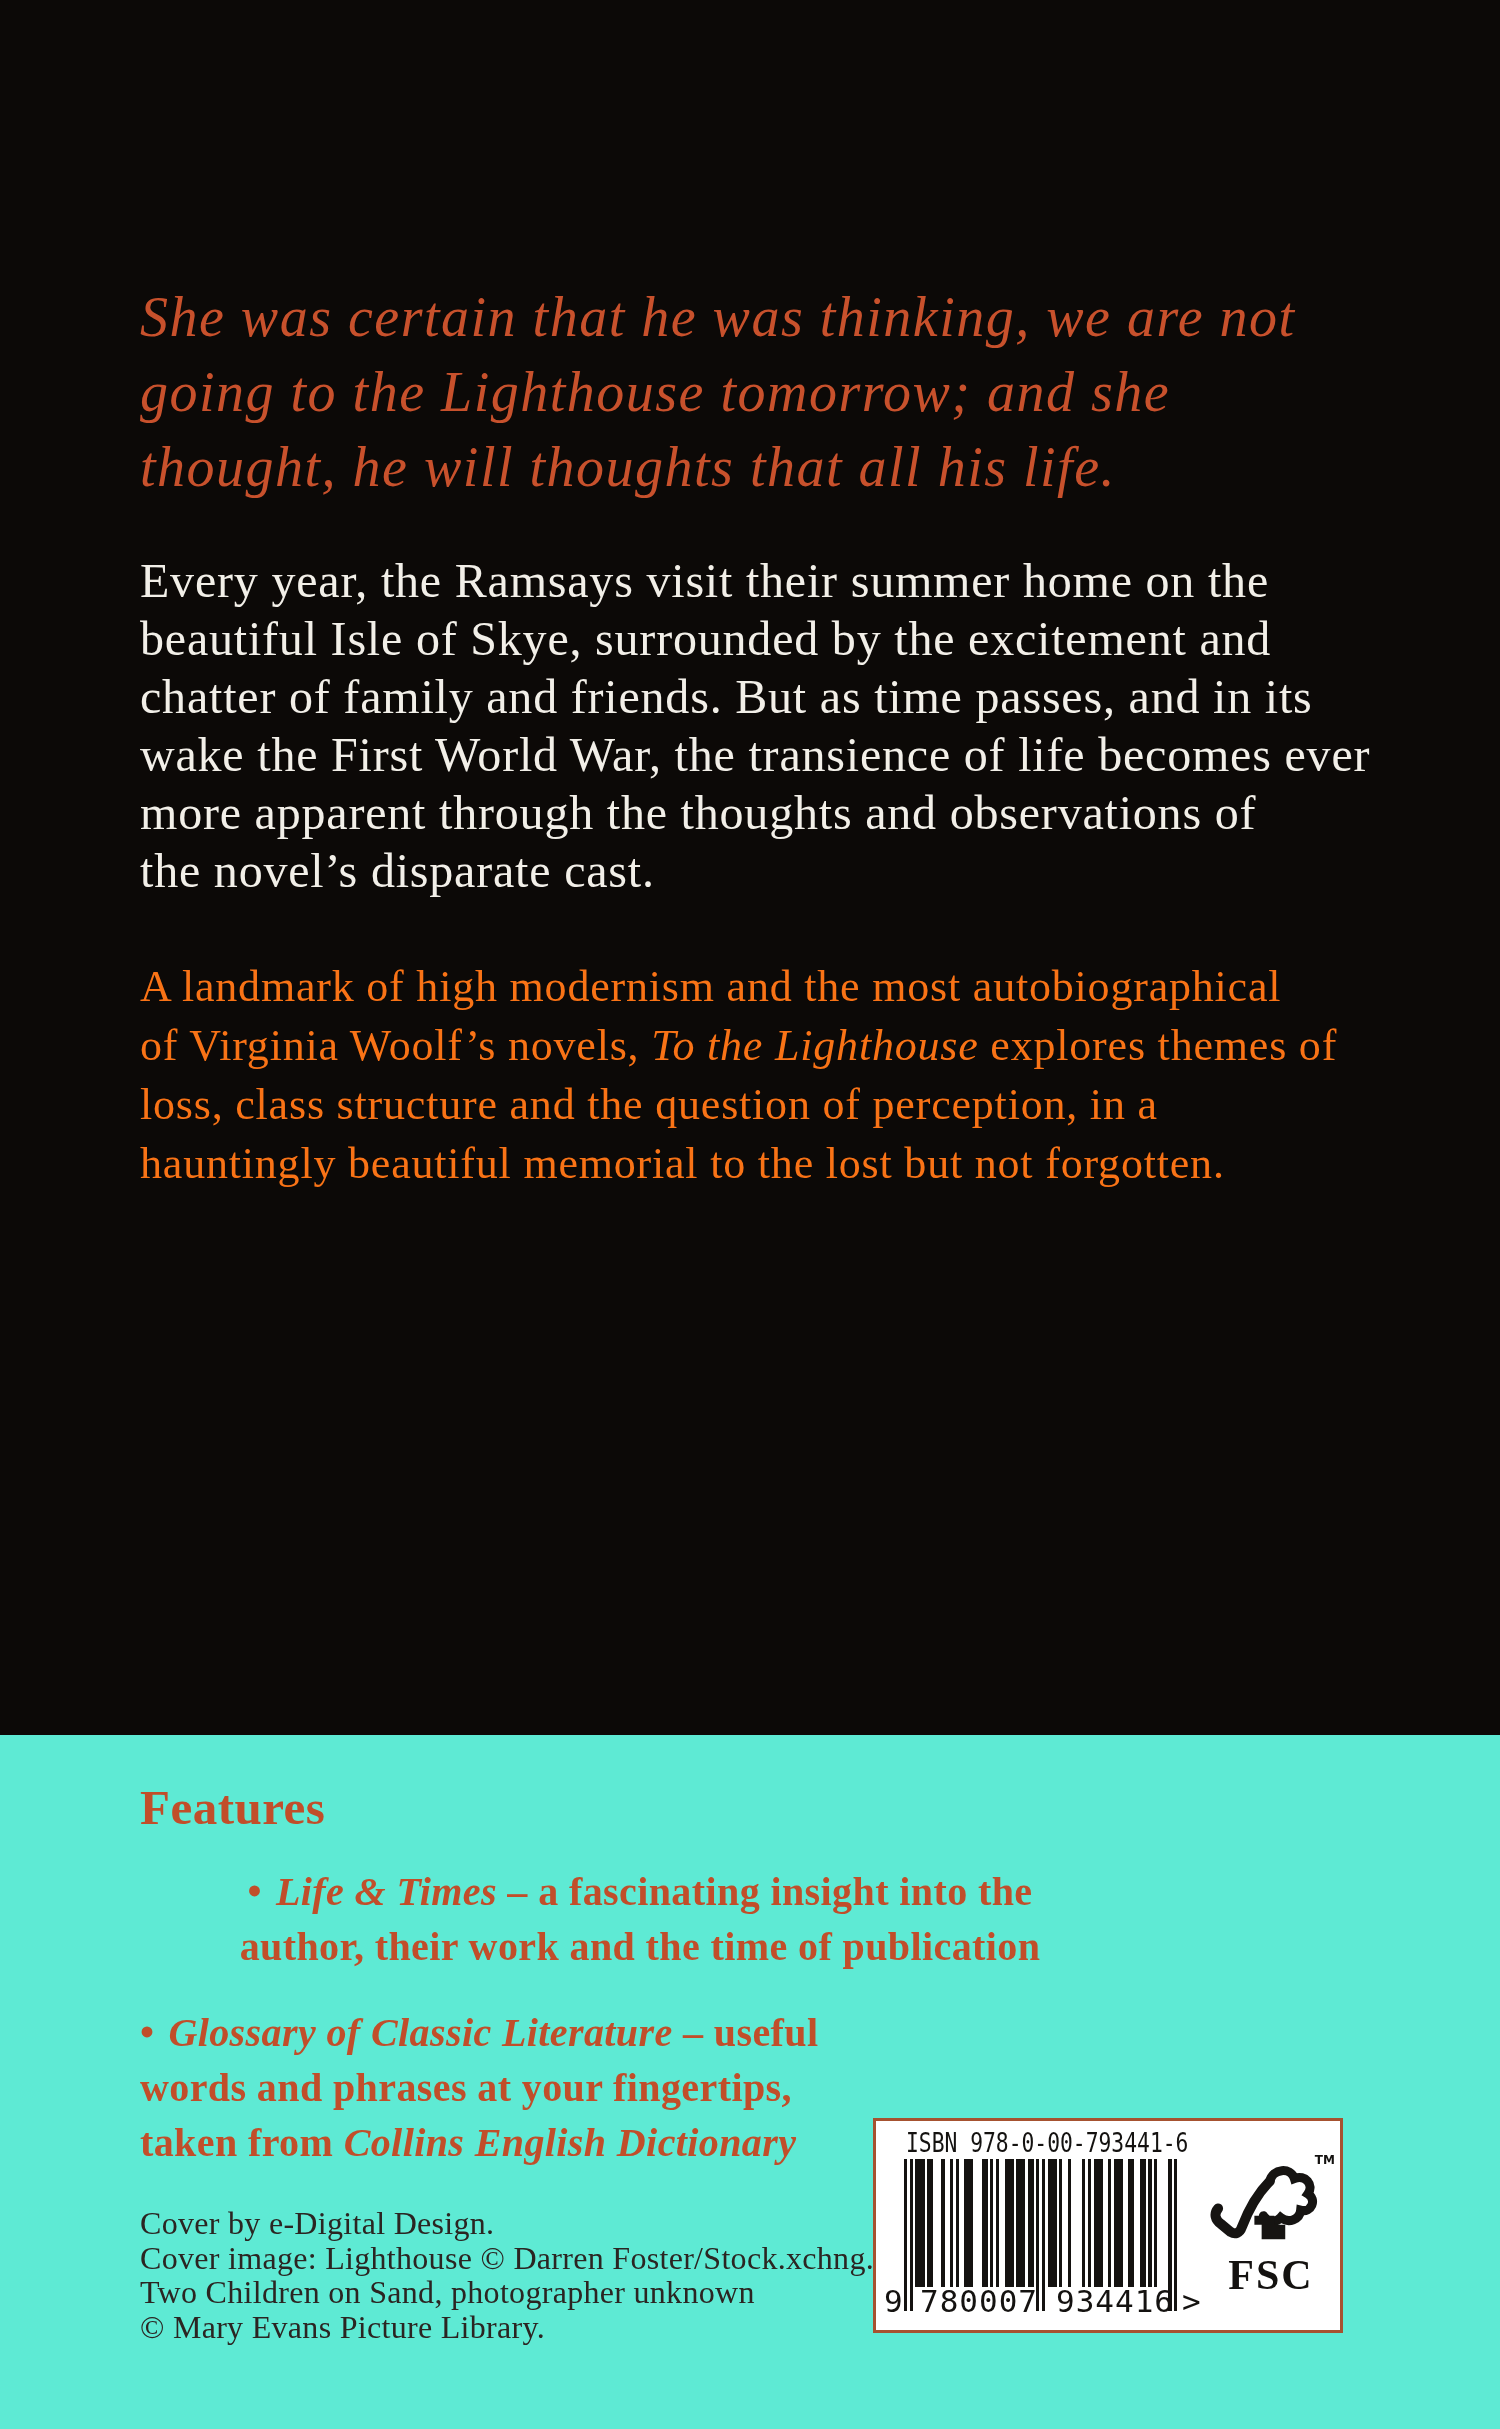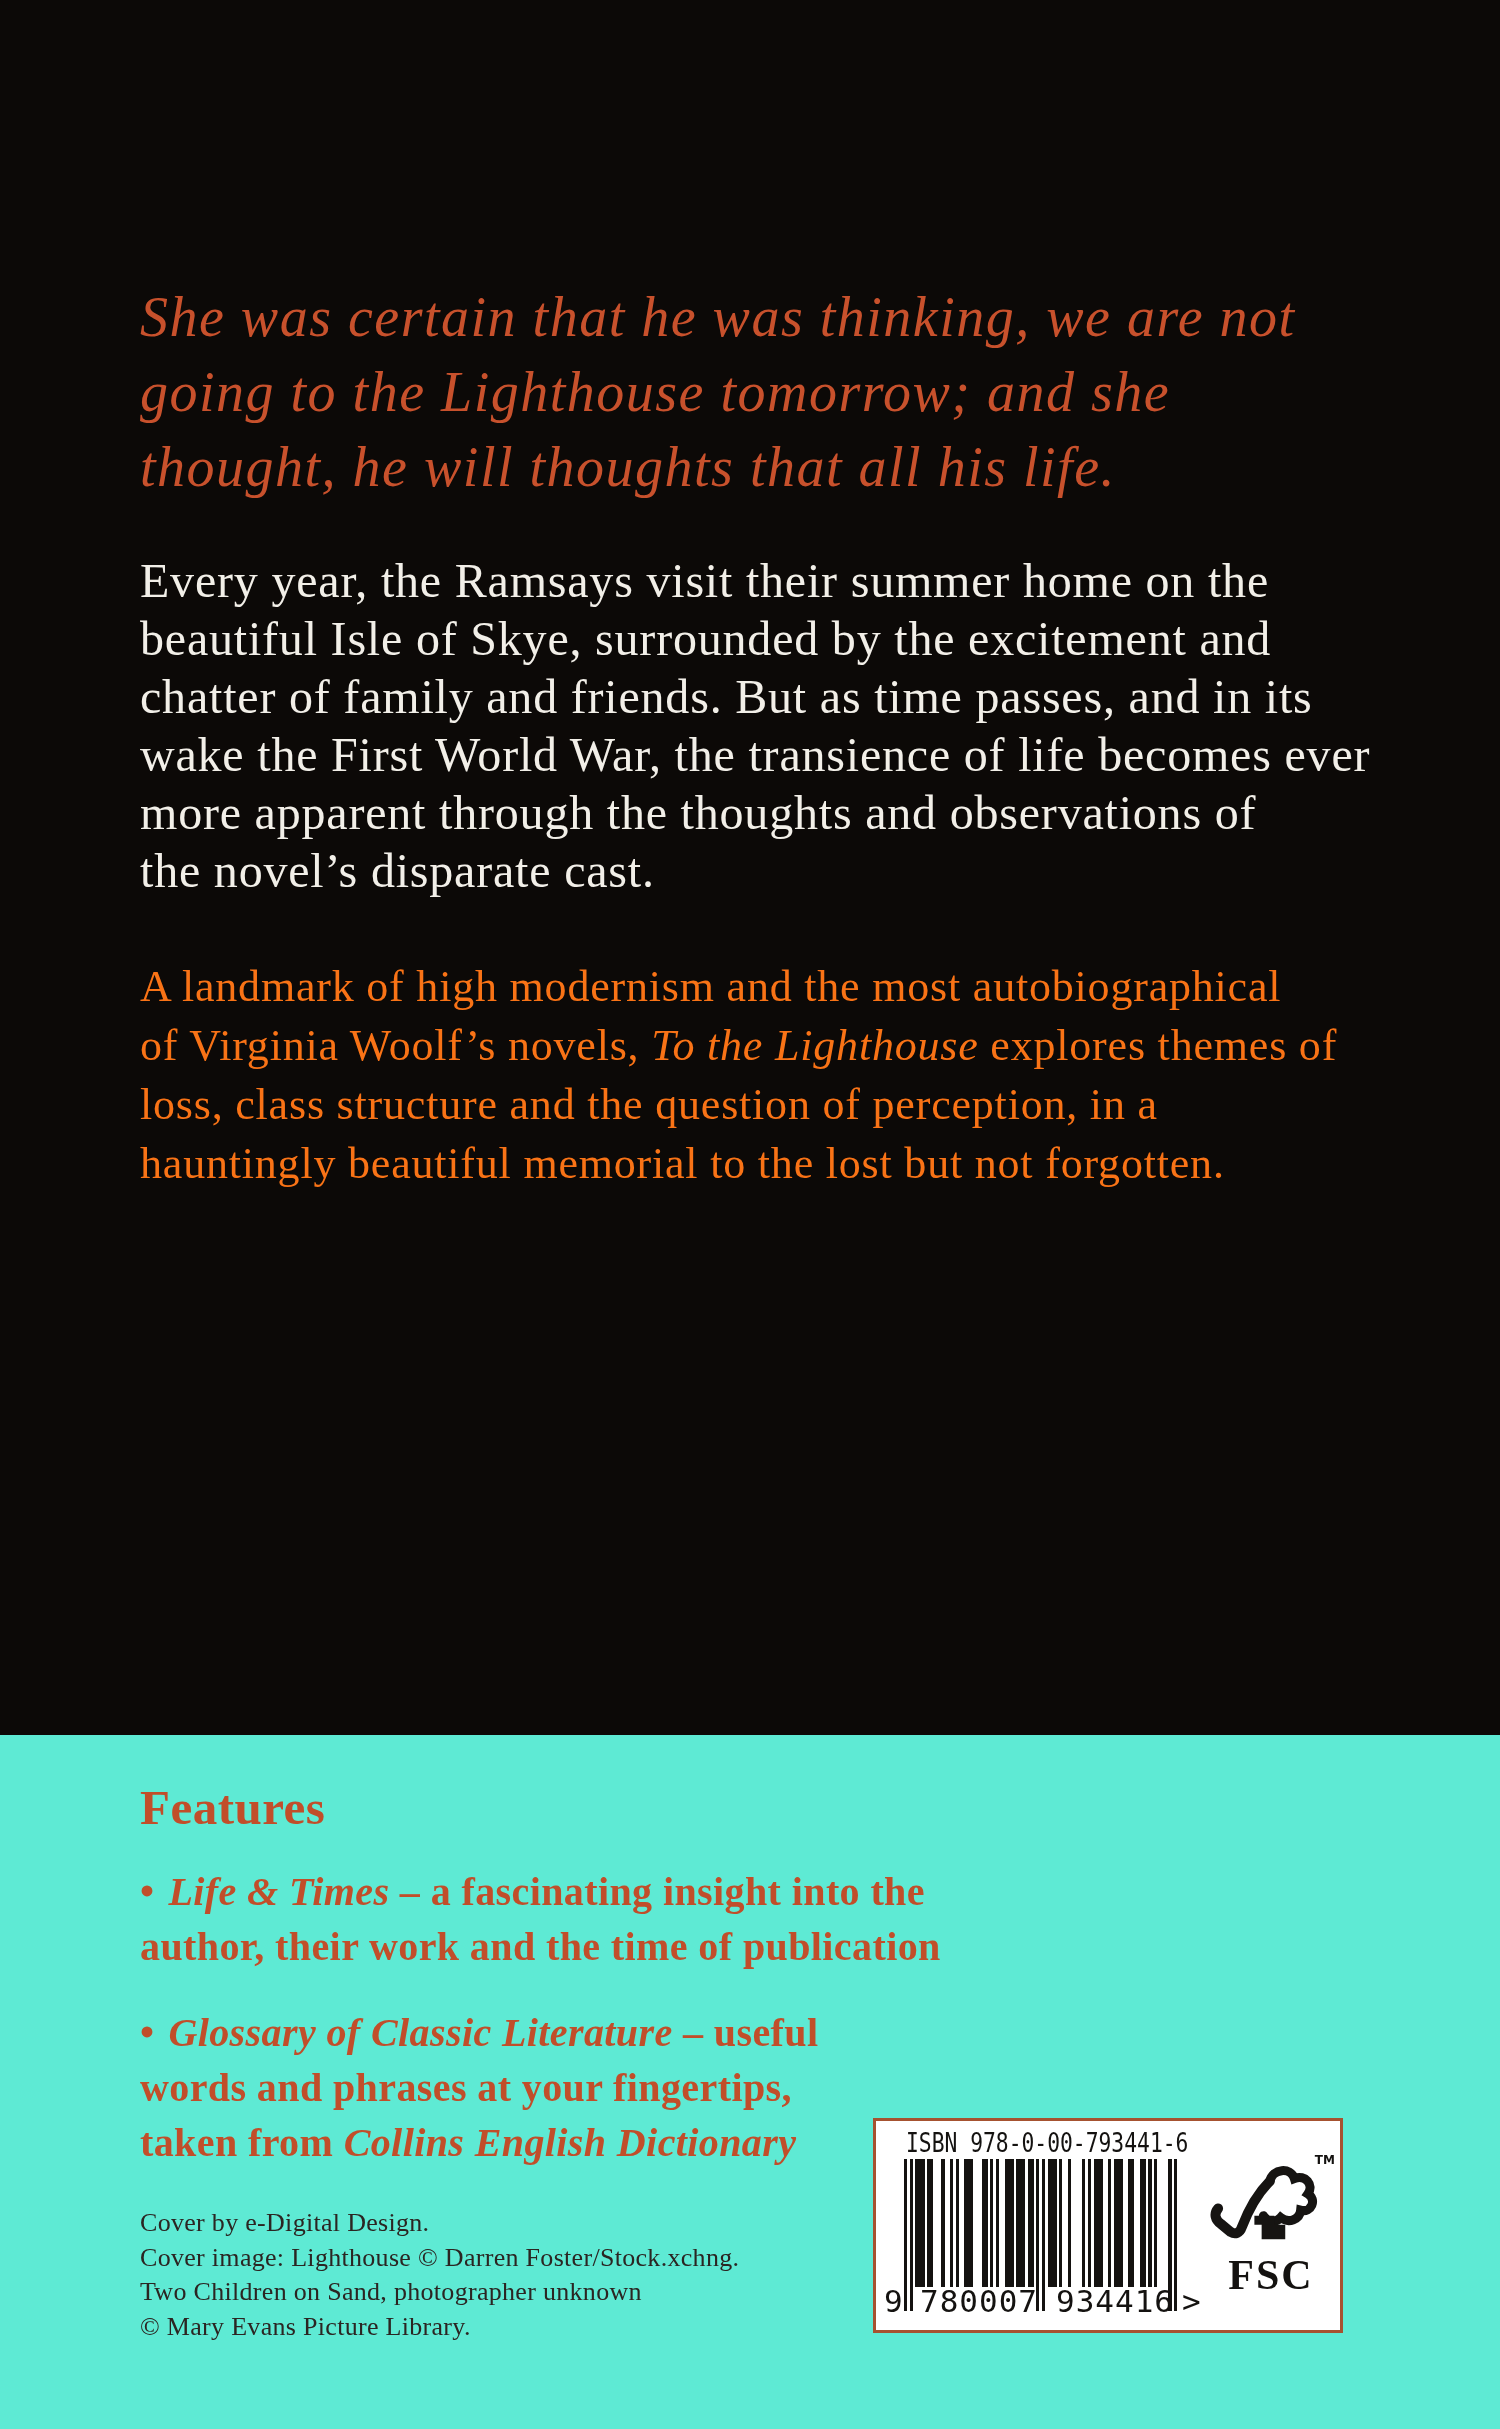--- a/index.html
+++ b/index.html
@@ -34,21 +34,21 @@
     font-size:49px;font-weight:bold;color:#c14e2a;letter-spacing:0.5px;
   }
   .bullet{
     position:absolute;left:140px;width:1000px;
     font-size:40px;line-height:55px;letter-spacing:0.4px;
     color:#c14e2a;font-weight:bold;
   }
   .bullet .marker{margin-right:14px;}
   .credits{
     position:absolute;left:140px;top:2206px;width:800px;
-    font-size:26px;line-height:34.5px;letter-spacing:0.3px;
+    font-size:32px;line-height:34.5px;letter-spacing:0.3px;
     color:#2b2522;
   }
 
   .barcode-box{
     position:absolute;left:873px;top:2118px;width:470px;height:215px;
     background:#ffffff;border:3px solid #a65230;box-sizing:border-box;
   }
   .isbn-label{
     position:absolute;left:30px;top:7px;
     font-family:"DejaVu Sans Mono",monospace;font-size:26px;color:#141210;
@@ -110,21 +110,21 @@
       <span>of Virginia Woolf’s novels, </span><span class="it">To the Lighthouse</span><span> explores themes of</span>
     </div>
     <div class="line">loss, class structure and the question of perception, in a</div>
     <div class="line">hauntingly beautiful memorial to the lost but not forgotten.</div>
   </div>
 
   <div class="white-area">
 
     <h2 class="features-heading" style="position:absolute;left:140px;top:44px;">Features</h2>
 
-    <div class="bullet" style="top:129px;">
+    <div class="bullet" style="top:129px;text-align:center;">
       <div class="line">
         <span class="marker">•</span><span class="it">Life &amp; Times</span><span> – a fascinating insight into the</span>
       </div>
       <div class="line">author, their work and the time of publication</div>
     </div>
 
     <div class="bullet" style="top:270px;">
       <div class="line">
         <span class="marker">•</span><span class="it">Glossary of Classic Literature</span><span> – useful</span>
       </div>

